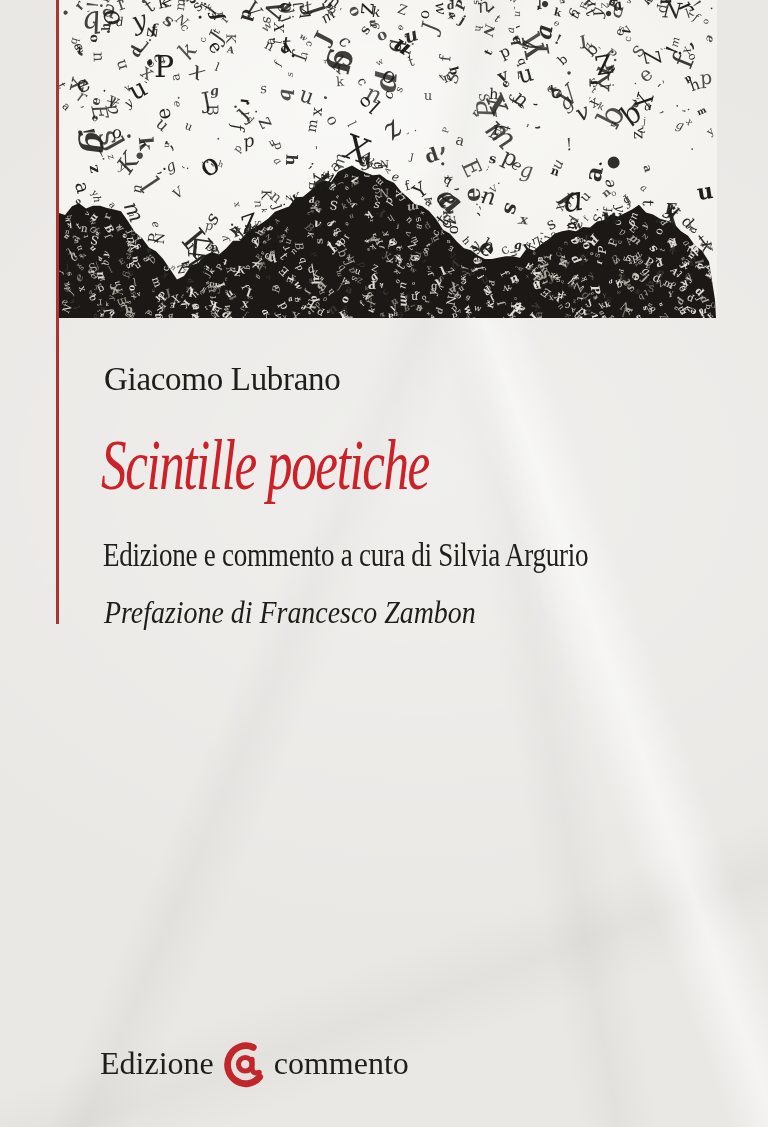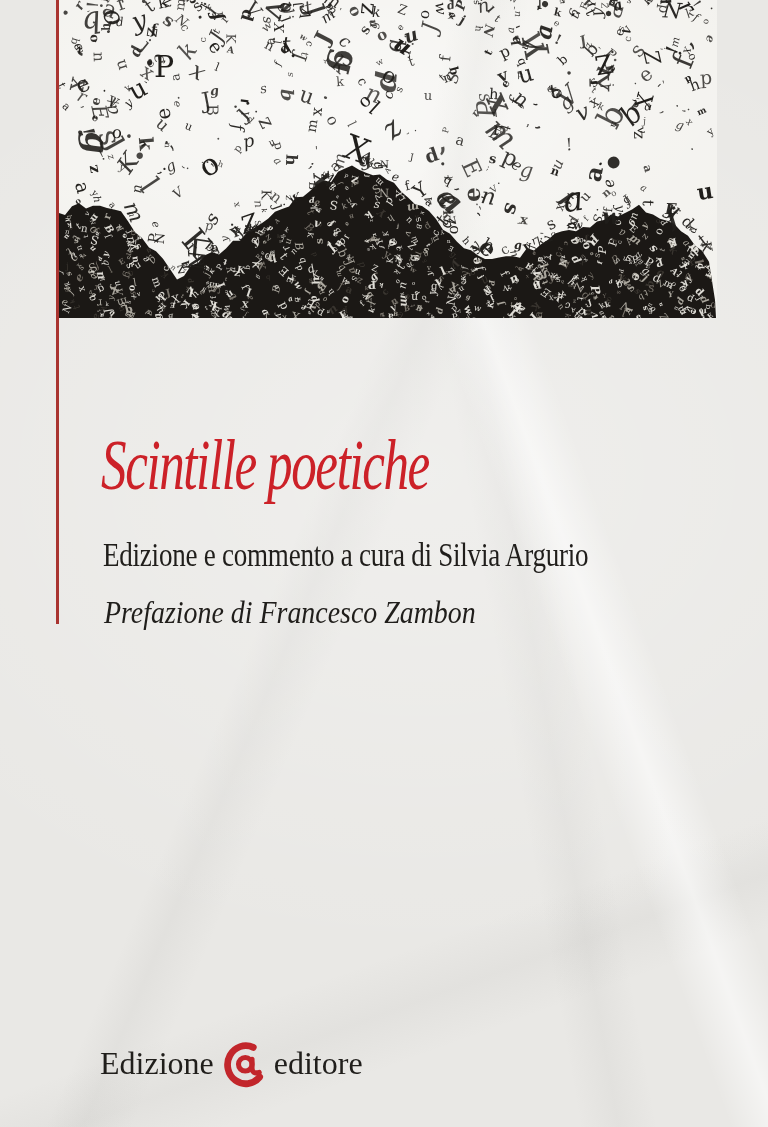--- a/index.html
+++ b/index.html
@@ -1280,32 +1280,33 @@
         <span class="letter" style="left: 504px; top: 182px; font-size: 34px; color: rgb(32, 30, 27); opacity: 1; transform: rotate(-8deg); font-style: italic;">a</span>
         <span class="letter" style="left: 95px; top: 52px; font-size: 30px; color: rgb(32, 30, 27); opacity: 1; transform: rotate(0deg);">P</span>
         <span class="letter" style="left: 70px; top: 76px; font-size: 26px; color: rgb(32, 30, 27); opacity: 1; transform: rotate(-28deg);">u</span>
         <span class="letter" style="left: 536px; top: 52px; font-size: 26px; color: rgb(32, 30, 27); opacity: 1; transform: rotate(-10deg);">Z</span>
         <span class="letter" style="left: 336px; top: 34px; font-size: 22px; color: rgb(32, 30, 27); opacity: 1; transform: rotate(32deg); font-style: italic; font-weight: 700;">u</span>
         <span class="letter" style="left: 638px; top: 180px; font-size: 22px; color: rgb(32, 30, 27); opacity: 1; transform: rotate(-9deg); font-weight: 700;">u</span>
         <span class="letter" style="left: 300px; top: 92px; font-size: 18px; color: rgb(32, 30, 27); opacity: 1; transform: rotate(-39deg);">o</span>
       </div>
   </div>
 
+  <div class="author" style="color: rgb(32, 30, 27);">Giacomo Lubrano</div>
 
   <h1 class="title" style="color: rgb(204, 33, 40);">Scintille poetiche</h1>
 
   <div class="subtitle" style="color: rgb(32, 30, 27);">Edizione e commento a cura di Silvia Argurio</div>
 
   <div class="preface" style="color: rgb(32, 30, 27);">Prefazione di Francesco Zambon</div>
 
   <div class="publisher">
     <span style="color: rgb(32, 30, 27);">Edizione</span>
     <span class="mark" style="color: rgb(194, 38, 43);">
       <svg viewBox="0 0 104 112" aria-hidden="true">
         <path d="M 74 12 A 43 45 0 1 0 89 82" fill="none" stroke="currentColor" stroke-width="16" stroke-linecap="round"></path>
         <circle cx="55" cy="52" r="16" fill="none" stroke="currentColor" stroke-width="12"></circle>
         <path d="M 71 40 L 71 61 Q 71 76 88 71" fill="none" stroke="currentColor" stroke-width="12" stroke-linecap="round"></path>
       </svg>
     </span>
-    <span style="color: rgb(32, 30, 27);">editore</span>
+    <span style="color: rgb(32, 30, 27);">commento</span>
   </div>
 
 </div>
 
 </body></html>

